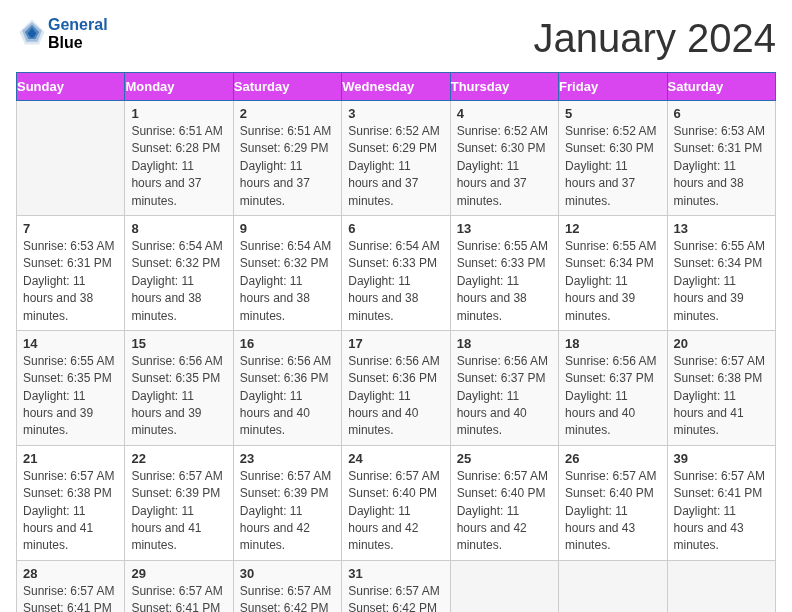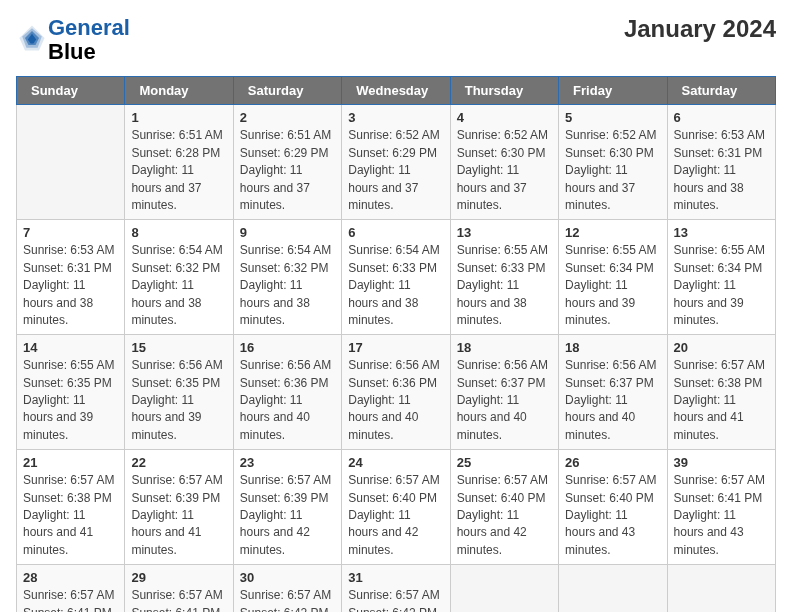--- a/index.html
+++ b/index.html
@@ -15,55 +15,55 @@
       justify-content: space-between;
       align-items: flex-start;
       margin-bottom: 12px;
     }
     .logo {
       display: flex;
       align-items: center;
       gap: 2px;
     }
     .logo-text {
-      font-size: 22px;
+      font-size: 16px;
       font-weight: bold;
       color: #333;
       line-height: 1.1;
     }
     .logo-text span {
       color: #1a5fa8;
     }
     .logo-icon {
       width: 28px;
       height: 28px;
       margin-left: 2px;
     }
     .title-block {
       text-align: right;
     }
     .month-title {
-      font-size: 24px;
-      font-weight: bold;
+      font-size: 40px;
+      font-weight: normal;
       color: #333;
       line-height: 1.1;
     }
     .location {
       font-size: 16px;
       color: #555;
     }
     table {
       width: 100%;
       border-collapse: collapse;
       font-size: 11px;
     }
     thead tr th {
-      background-color: #737373;
+      background-color: #d946ef;
       color: #fff;
-      padding: 6px 14px;
+      padding: 6px 0;
       text-align: left;
       font-size: 13px;
       font-weight: bold;
       border: 1px solid #2b6cb0;
     }
     tbody tr td {
       border: 1px solid #ccc;
       padding: 5px 6px;
       vertical-align: top;
       width: 108px;

